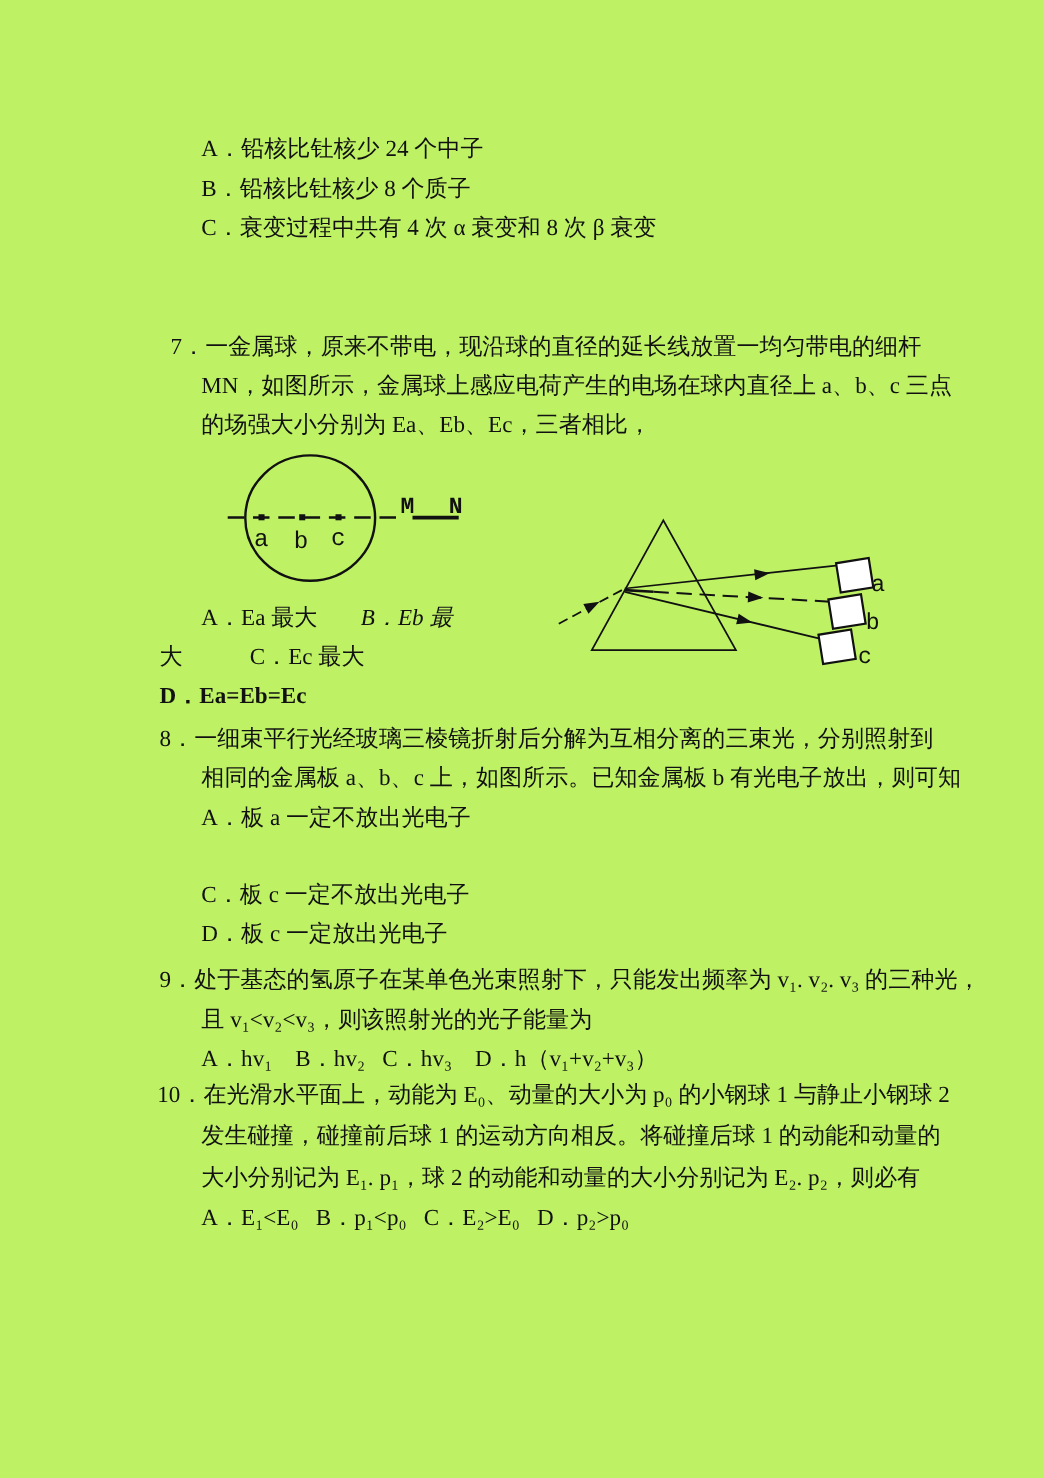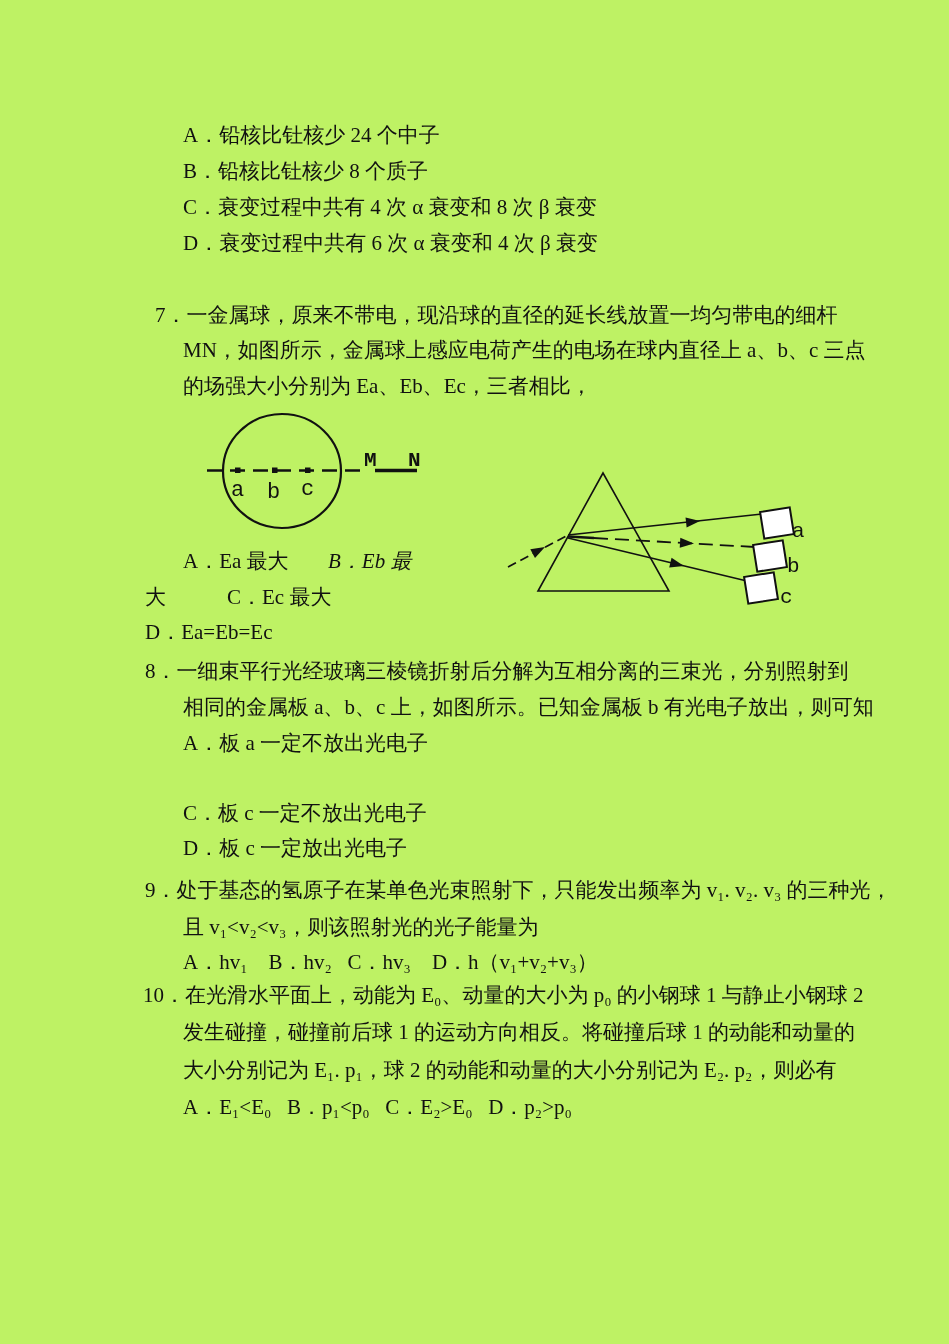--- a/index.html
+++ b/index.html
@@ -25,21 +25,20 @@
   }
 </style>
 </head>
 <body>
 
 <div class="page">
 
   <div class="line" style="left:183px;top:122px;">A．铅核比钍核少 24 个中子</div>
   <div class="line" style="left:183px;top:158px;">B．铅核比钍核少 8 个质子</div>
   <div class="line" style="left:183px;top:194px;">C．衰变过程中共有 4 次 α 衰变和 8 次 β 衰变</div>
-  <div class="line" style="left:183px;top:230px;">D．衰变过程中共有 6 次 α 衰变和 4 次 β 衰变</div>
 
   <div class="line" style="left:145px;top:302px;margin-left:10px;">7．一金属球，原来不带电，现沿球的直径的延长线放置一均匀带电的细杆</div>
   <div class="line" style="left:183px;top:337px;">MN，如图所示，金属球上感应电荷产生的电场在球内直径上 a、b、c 三点</div>
   <div class="line" style="left:183px;top:373px;text-align:center;">的场强大小分别为 Ea、Eb、Ec，三者相比，</div>
 
   <div class="diagram" style="left:195px;top:400px;width:245px;height:140px;">
     <svg width="245" height="140" viewBox="195 400 245 140">
       <ellipse cx="282" cy="471" rx="59" ry="57" fill="none" stroke="#111" stroke-width="2.2"></ellipse>
       <line x1="207" y1="470.5" x2="364" y2="470.5" stroke="#111" stroke-width="2.4" stroke-dasharray="15 8"></line>
       <rect x="235" y="467.5" width="5.5" height="5.5" fill="#111"></rect>
@@ -72,21 +71,21 @@
       <text x="792" y="537" font-size="21">a</text>
       <text x="787" y="572" font-size="21">b</text>
       <text x="780" y="603" font-size="21">c</text>
     </svg>
   </div>
 
   <div class="line" style="left:183px;top:548px;">A．Ea 最大</div>
   <div class="line" style="left:328px;top:548px;font-style:italic;">B．Eb 最</div>
   <div class="line" style="left:145px;top:584px;">大</div>
   <div class="line" style="left:227px;top:584px;">C．Ec 最大</div>
-  <div class="line" style="left:145px;top:619px;">D．Ea=Eb=Ec</div>
+  <div class="line" style="left:145px;top:619px;font-weight:bold;">D．Ea=Eb=Ec</div>
 
   <div class="line" style="left:145px;top:658px;">8．一细束平行光经玻璃三棱镜折射后分解为互相分离的三束光，分别照射到</div>
   <div class="line" style="left:183px;top:694px;">相同的金属板 a、b、c 上，如图所示。已知金属板 b 有光电子放出，则可知</div>
   <div class="line" style="left:183px;top:730px;text-align:center;">A．板 a 一定不放出光电子</div>
   <div class="line" style="left:183px;top:800px;">C．板 c 一定不放出光电子</div>
   <div class="line" style="left:183px;top:835px;">D．板 c 一定放出光电子</div>
 
   <div class="line" style="left:145px;top:877px;">9．处于基态的氢原子在某单色光束照射下，只能发出频率为 v₁. v₂. v₃ 的三种光，</div>
   <div class="line" style="left:183px;top:914px;">且 v₁&lt;v₂&lt;v₃，则该照射光的光子能量为</div>
   <div class="line" style="left:183px;top:949px;">A．hv₁    B．hv₂   C．hv₃    D．h（v₁+v₂+v₃）</div>

